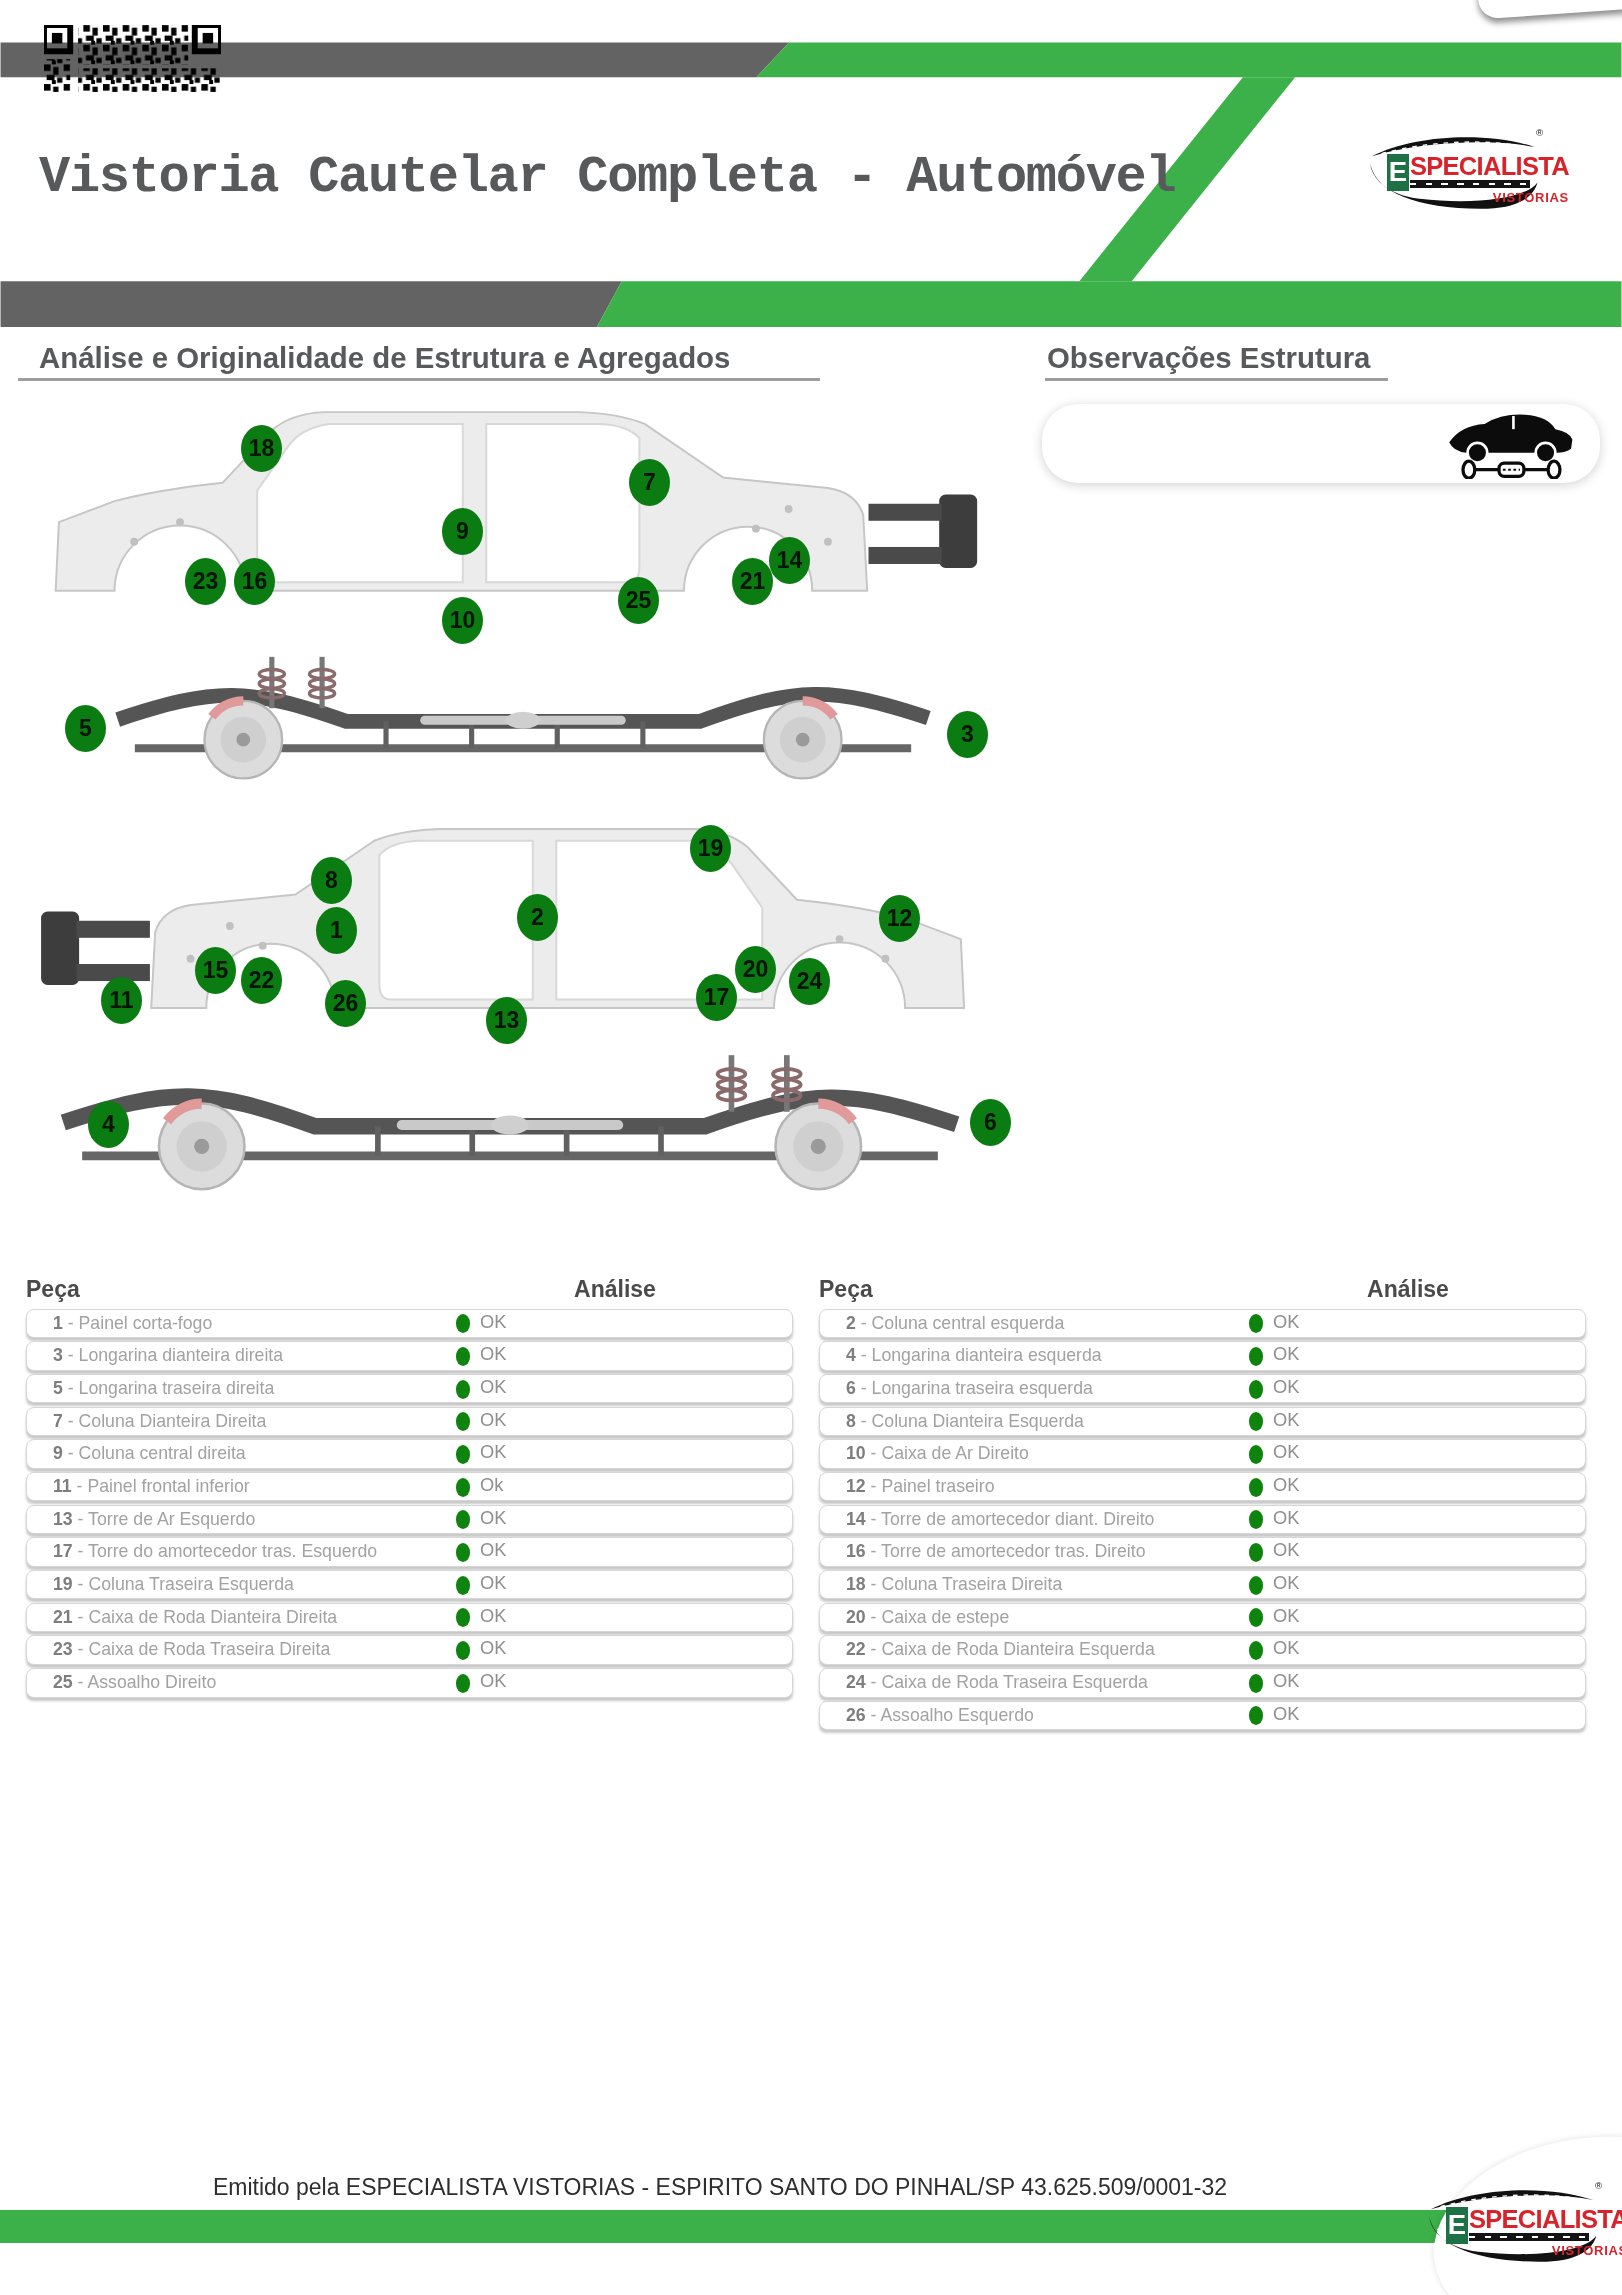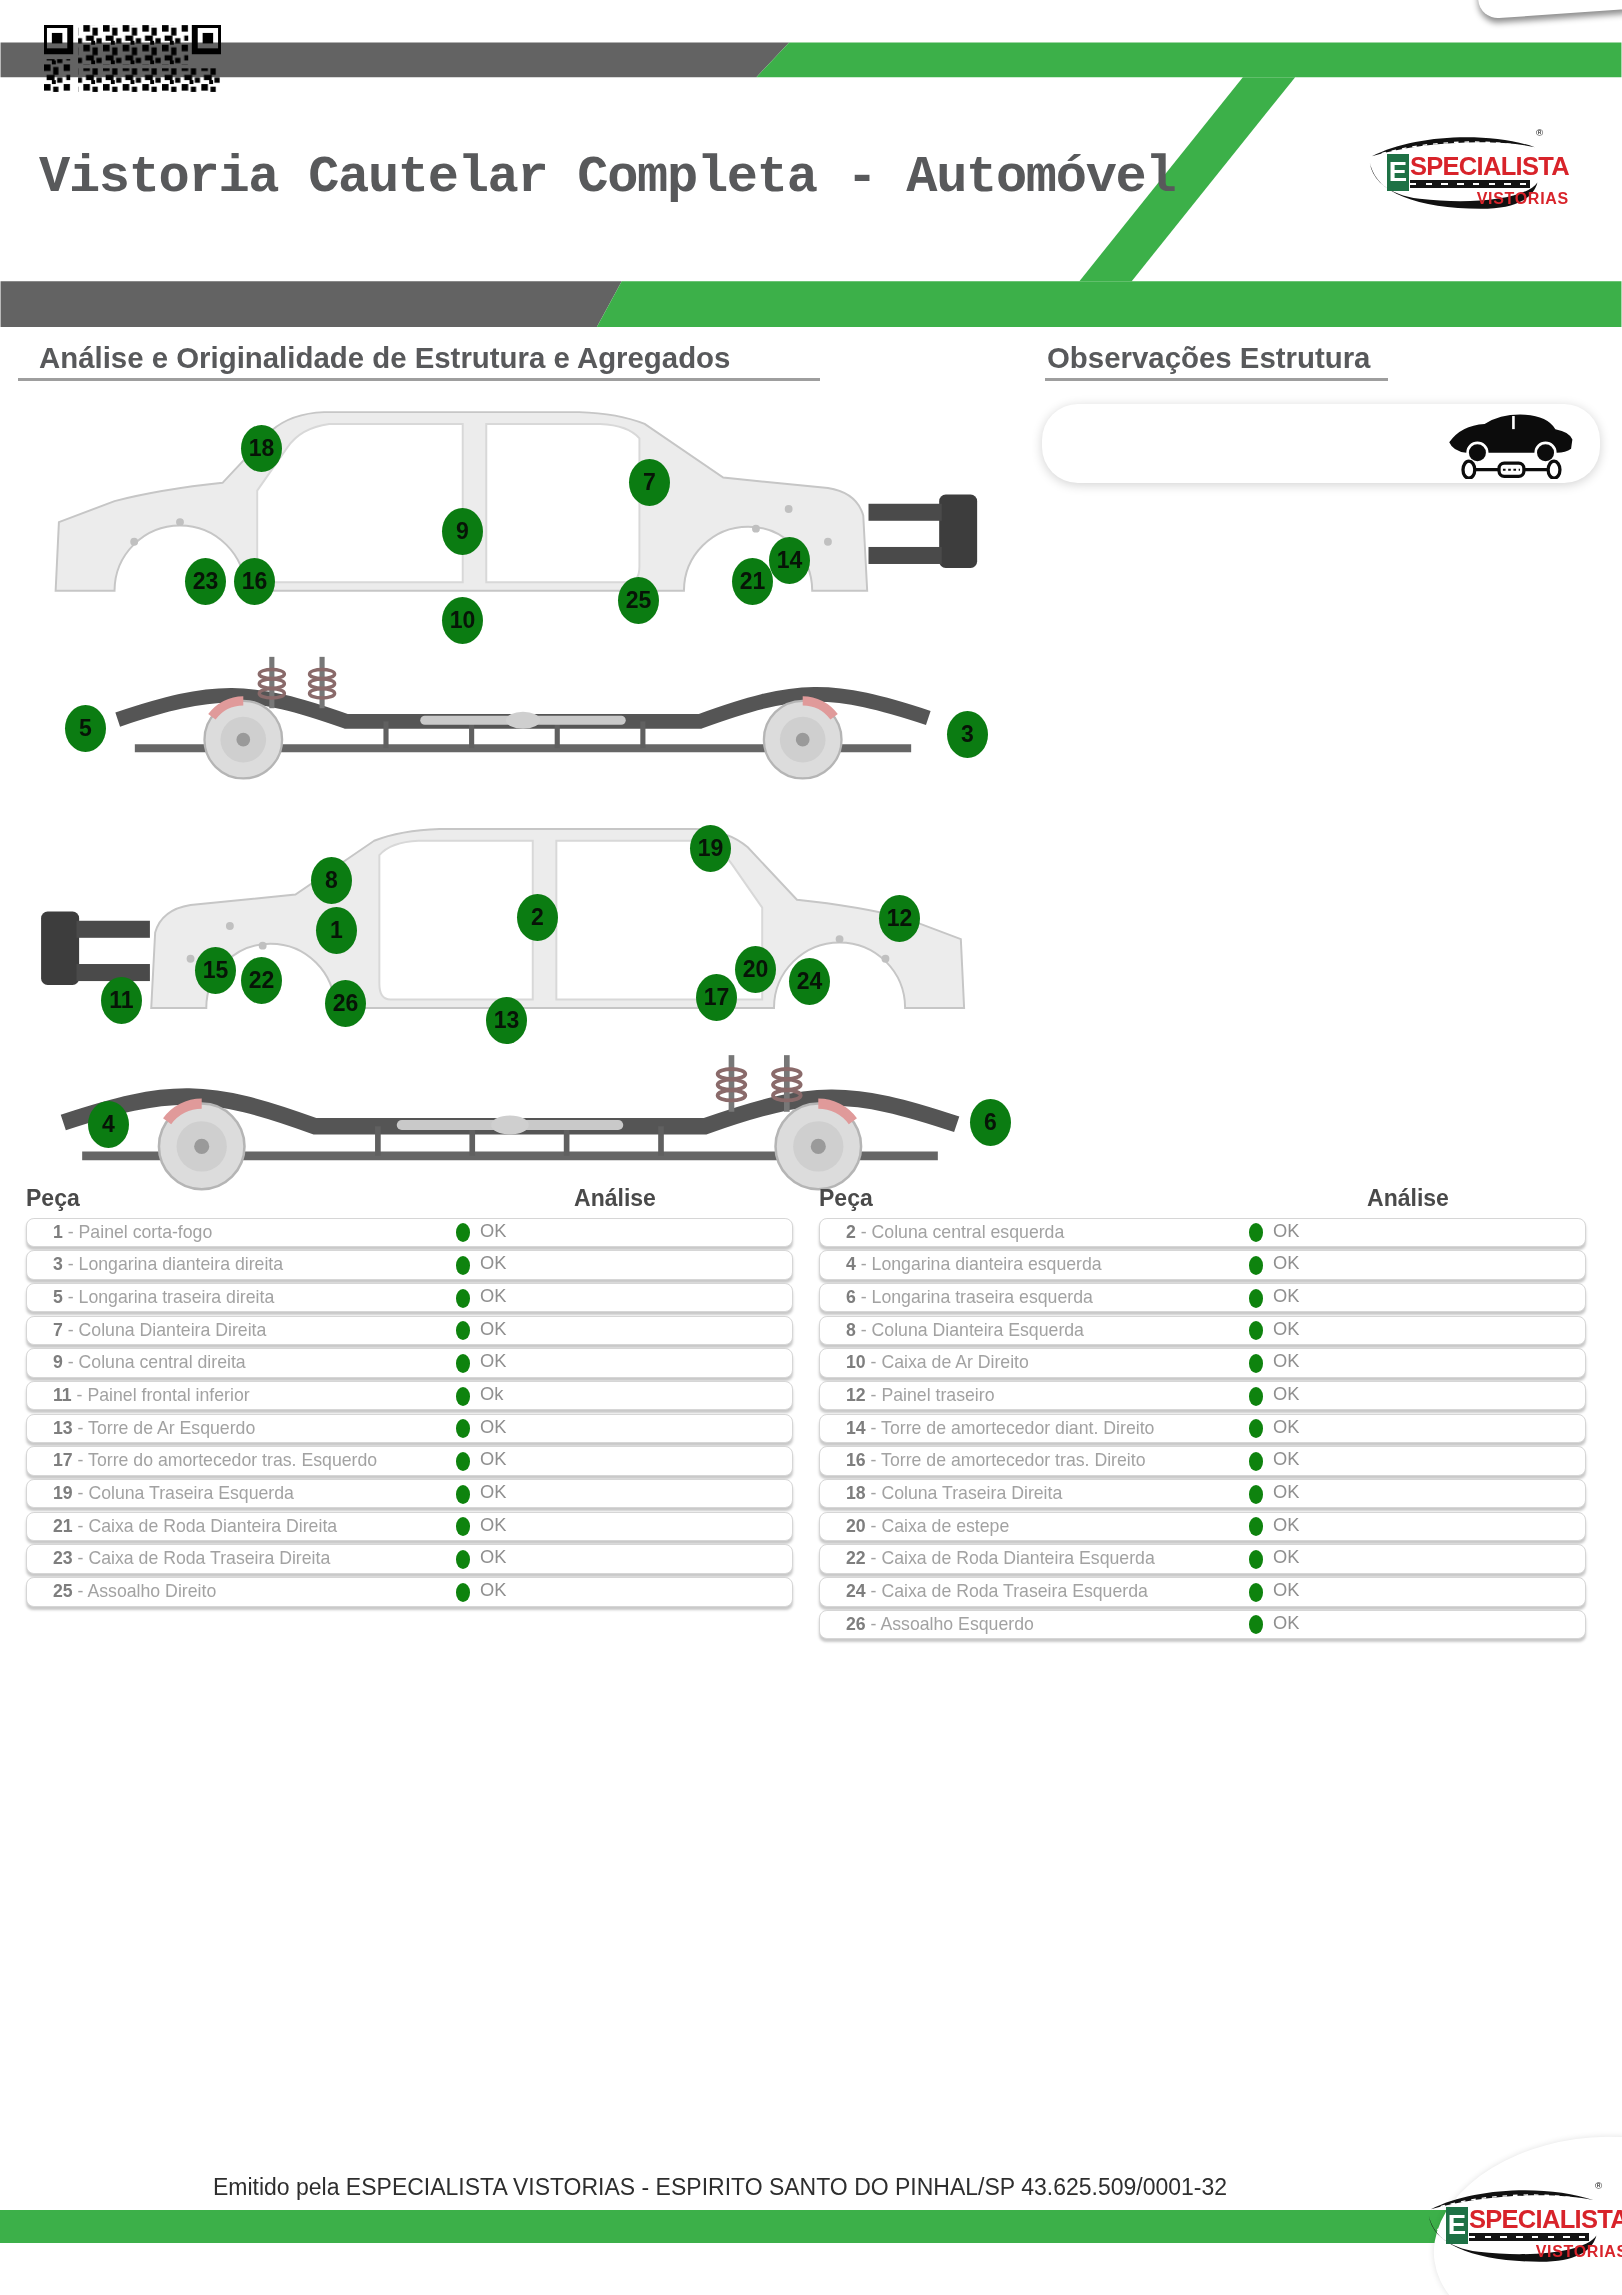--- a/index.html
+++ b/index.html
@@ -39,21 +39,21 @@
     width:21.6px;height:37px;background:var(--brand_green);color:#fff;
     font-weight:bold;font-size:27.5px;display:flex;align-items:center;justify-content:center;
   }
   .logo .logo-right{margin-left:1.3px;}
   .logo .brand-rest{color:var(--brand_red);font-weight:bold;font-size:25.5px;letter-spacing:-0.7px;line-height:25px;}
   .logo .road{
     height:8.5px;width:120px;background:#141414;margin-top:1.3px;
     background-image:repeating-linear-gradient(90deg,#fff 0 6.5px,transparent 6.5px 15.7px);
     background-size:100% 2px;background-repeat:no-repeat;background-position:0 3.3px;
   }
-  .logo .vistorias{color:var(--brand_red);font-weight:bold;font-size:16px;letter-spacing:0.7px;text-align:right;margin-top:2px;}
+  .logo .vistorias{color:var(--brand_red);font-weight:bold;font-size:13px;letter-spacing:0.7px;text-align:right;margin-top:2px;}
   
   .section-heading{font-size:29.4px;font-weight:bold;color:var(--title_gray);white-space:nowrap;}
   #heading-structure{left:39px;top:341px;}
   #underline-structure{left:18.3px;top:378px;width:802px;height:3.3px;background:#9e9e9e;}
   #heading-observations{left:1047px;top:341px;}
   #underline-observations{left:1045px;top:378px;width:343px;height:3.3px;background:#9e9e9e;}
   
   #obs-box{
     left:1042px;top:404px;width:558px;height:79px;background:#fff;border-radius:36px;
     box-shadow:0 2px 10.5px rgba(0,0,0,.18);
@@ -67,21 +67,21 @@
   #chassis-bottom{left:16.4px;top:1052px;}
   .mirror{transform:scaleX(-1);}
   
   #markers{left:0;top:0;width:1622px;height:1309px;}
   .marker{
     position:absolute;width:41px;height:47px;border-radius:50%;
     background:var(--marker_green);color:#071407;font-weight:bold;font-size:23px;
     display:flex;align-items:center;justify-content:center;
   }
   
-  .parts-table{width:767px;top:1185px;}
+  .parts-table{width:767px;top:1276px;}
   #table-left{left:26px;}
   #table-right{left:819px;}
   .table-head{position:relative;height:30px;}
   .col-part{position:absolute;left:0;top:0;font-size:23px;font-weight:bold;color:#4a4a4a;}
   .col-analysis{position:absolute;left:517px;width:144px;top:0;text-align:center;font-size:23px;font-weight:bold;color:#4a4a4a;}
   .rows{margin-top:2.6px;}
   .part-row{
     position:relative;height:29.4px;margin-bottom:3.3px;background:#fff;
     border:1.3px solid #d6d6d6;border-radius:7.9px;
     box-shadow:0 3.3px 2.6px -0.7px rgba(0,0,0,.22);

